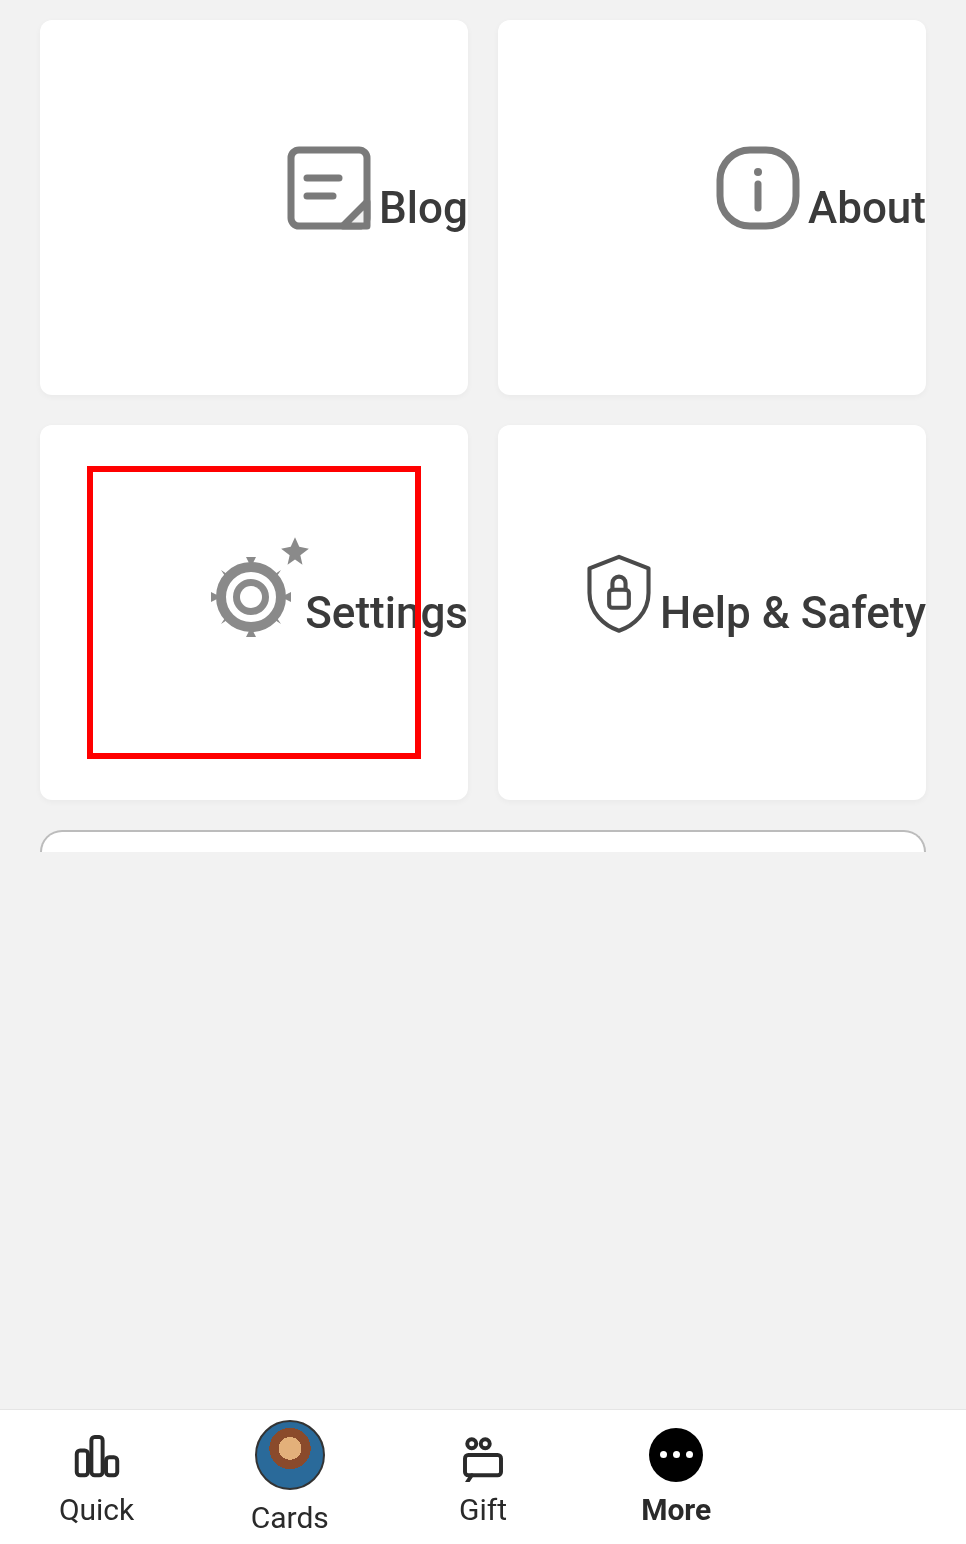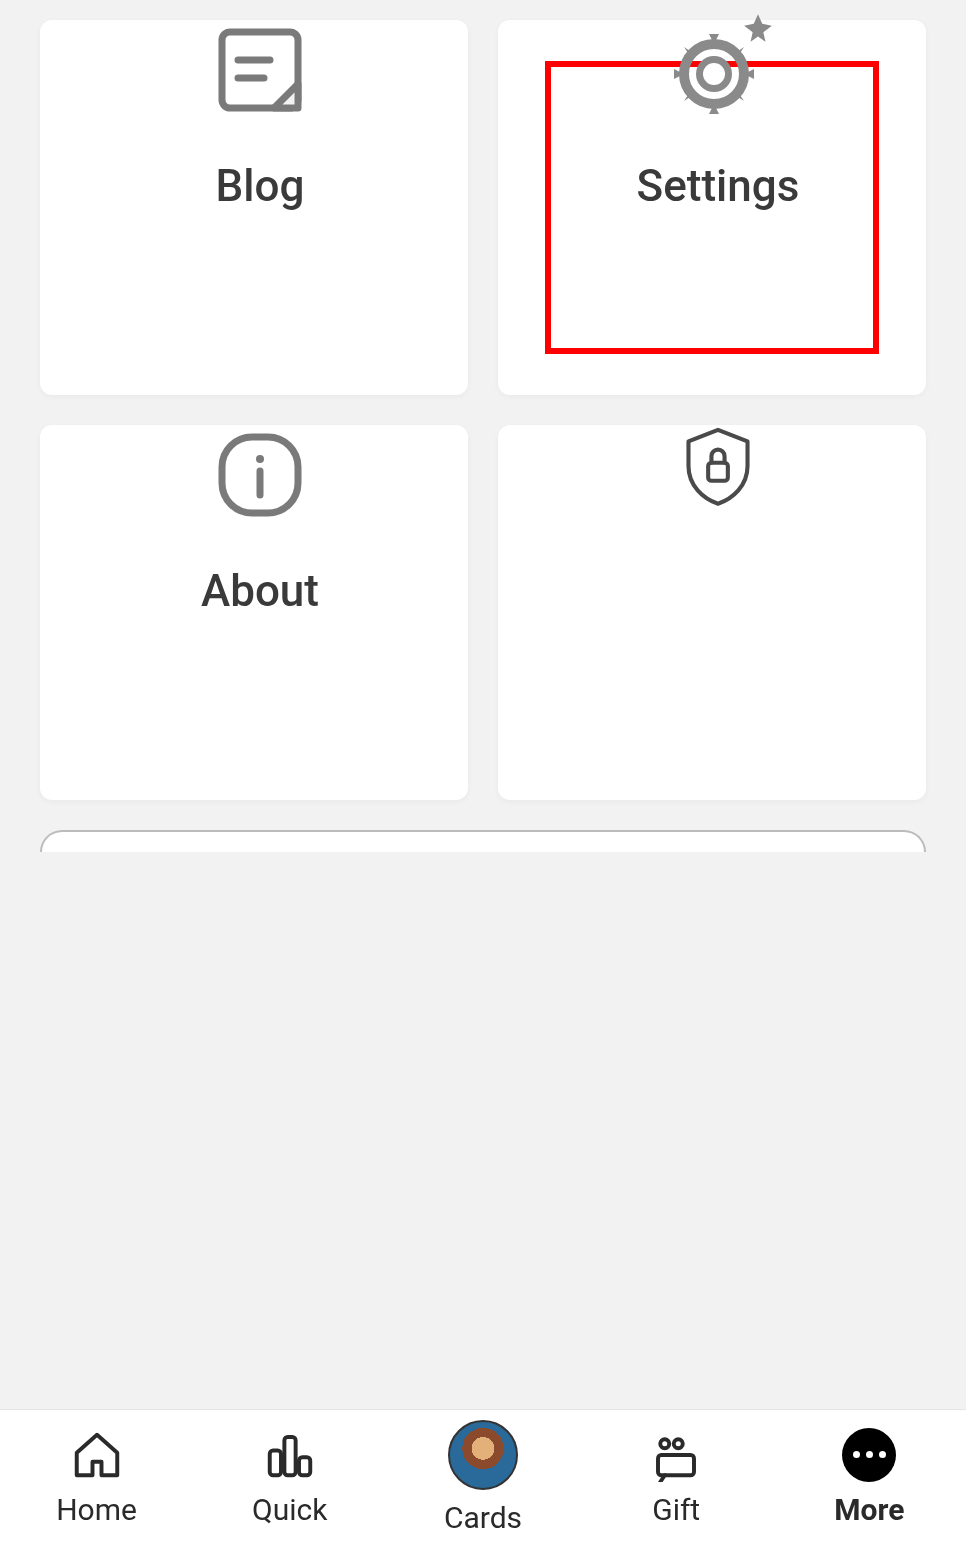--- a/index.html
+++ b/index.html
@@ -16,23 +16,23 @@
     display: grid;
     grid-template-columns: 1fr 1fr;
     gap: 30px;
   }
 
   .tile {
     background: #ffffff;
     border-radius: 12px;
     height: 375px;
     display: flex;
-    flex-direction: column;
-    align-items: center;
-    justify-content: flex-start;
+    flex-direction: row;
+    align-items: center;
+    justify-content: flex-end;
     box-shadow: 0 2px 6px rgba(0,0,0,0.04);
     position: relative;
     padding-left: 12px;
   }
 
   .tile .icon-slot {
     width: 100px;
     height: 100px;
     display: flex;
     align-items: center;
@@ -110,72 +110,65 @@
           <line x1="28" y1="40" x2="60" y2="40"></line>
           <line x1="28" y1="58" x2="54" y2="58"></line>
           <path d="M88 64 L64 88 L88 88 Z" fill="#f2f2f2"></path>
         </svg>
       </div>
       <div class="label">Blog</div>
     </div>
 
 
     <div class="tile">
+      <div class="icon-slot">
+        <svg viewBox="0 0 100 100" fill="none" stroke="#7a7a7a" stroke-width="7" stroke-linejoin="round" stroke-linecap="round">
+          <rect x="12" y="12" width="76" height="76" rx="30"></rect>
+          <circle cx="50" cy="34" r="4" fill="#7a7a7a" stroke="none"></circle>
+          <line x1="50" y1="46" x2="50" y2="70"></line>
+        </svg>
+      </div>
+      <div class="label">About</div>
+    </div>
+
+    <div class="tile">
       <div class="highlight-box highlight-settings"></div>
       <div class="icon-slot" style="position:relative;">
         <svg viewBox="0 0 100 100" fill="none" stroke="#8a8a8a" stroke-width="8" stroke-linejoin="round" stroke-linecap="round">
           <circle cx="46" cy="54" r="14"></circle>
           <path d="M46 24 l5 -10 h-10 z M46 84 l5 10 h-10 z M16 54 l-10 5 v-10 z M76 54 l10 5 v-10 z M25 33 l-9 -6 6 9 z M67 75 l9 6 -6 -9 z M25 75 l-9 6 6 -9 z M67 33 l9 -6 -6 9 z" fill="#8a8a8a" stroke="none"></path>
           <circle cx="46" cy="54" r="30" stroke-width="10"></circle>
           <circle cx="46" cy="54" r="11" fill="#fff" stroke="none"></circle>
         </svg>
         <svg viewBox="0 0 30 30" style="position:absolute; top:-8px; right:-6px; width:32px; height:32px;">
           <path d="M15 2 L19 11 L28 13 L20 19 L22 28 L15 23 L8 28 L10 19 L2 13 L11 11 Z" fill="#8a8a8a"></path>
         </svg>
       </div>
       <div class="label">Settings</div>
     </div>
 
     <div class="tile">
-      <div class="icon-slot">
-        <svg viewBox="0 0 100 100" fill="none" stroke="#7a7a7a" stroke-width="7" stroke-linejoin="round" stroke-linecap="round">
-          <rect x="12" y="12" width="76" height="76" rx="30"></rect>
-          <circle cx="50" cy="34" r="4" fill="#7a7a7a" stroke="none"></circle>
-          <line x1="50" y1="46" x2="50" y2="70"></line>
-        </svg>
-      </div>
-      <div class="label">About</div>
-    </div>
-
-    <div class="tile">
       <div class="icon-slot" style="width:82px;height:82px;">
         <svg viewBox="0 0 100 100" fill="none" stroke="#4a4a4a" stroke-width="5" stroke-linejoin="round" stroke-linecap="round">
           <path d="M50 6 L86 20 V50 C86 74 68 90 50 96 C32 90 14 74 14 50 V20 Z"></path>
           <rect x="38" y="46" width="24" height="22" rx="4"></rect>
           <path d="M42 46 v-8 a8 8 0 0 1 16 0 v8"></path>
         </svg>
       </div>
+      <div class="label">Help &amp; Safety</div>
     </div>
 
 
   </div>
 
   <div class="bottom-card"></div>
 </div>
 
 <div class="nav">
 
-  <div class="nav-item">
-    <div class="nav-icon">
-      <svg viewBox="0 0 48 48" fill="none" stroke="#2a2a2a" stroke-width="3.5" stroke-linejoin="round" stroke-linecap="round">
-        <path d="M6 22 L24 6 L42 22 V42 H28 V30 H20 V42 H6 Z"></path>
-      </svg>
-    </div>
-    <span>Home</span>
-  </div>
 
   <div class="nav-item">
     <div class="nav-icon">
       <svg viewBox="0 0 48 48" fill="none" stroke="#2a2a2a" stroke-width="3.5" stroke-linejoin="round" stroke-linecap="round">
         <rect x="6" y="20" width="10" height="22" rx="3"></rect>
         <rect x="19" y="8" width="10" height="34" rx="3"></rect>
         <rect x="32" y="26" width="10" height="16" rx="3"></rect>
       </svg>
     </div>
     <span>Quick</span>

